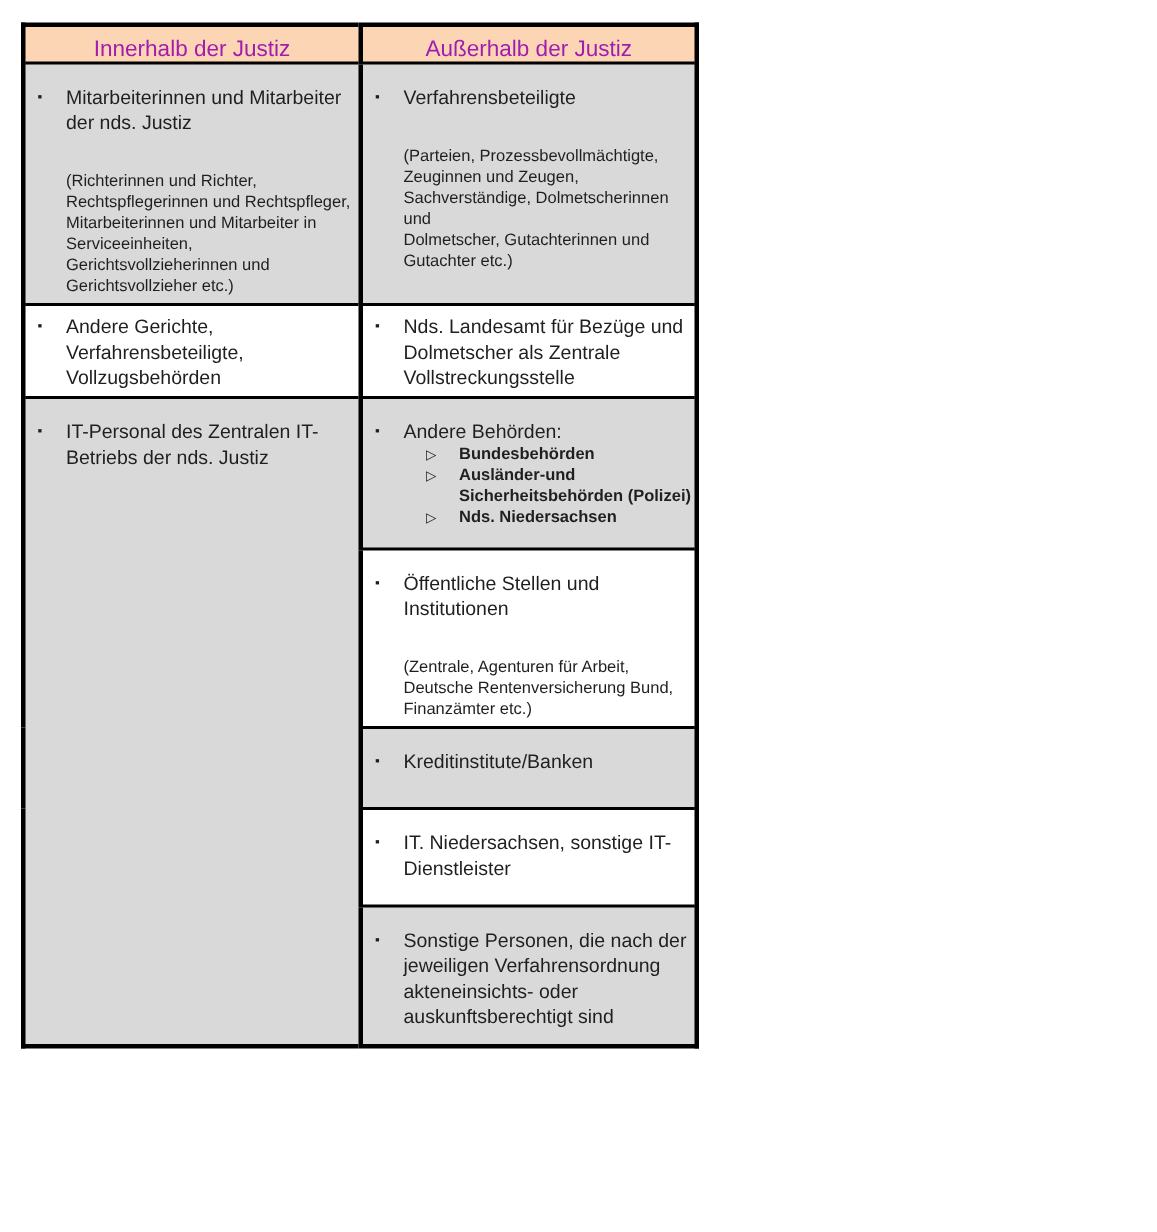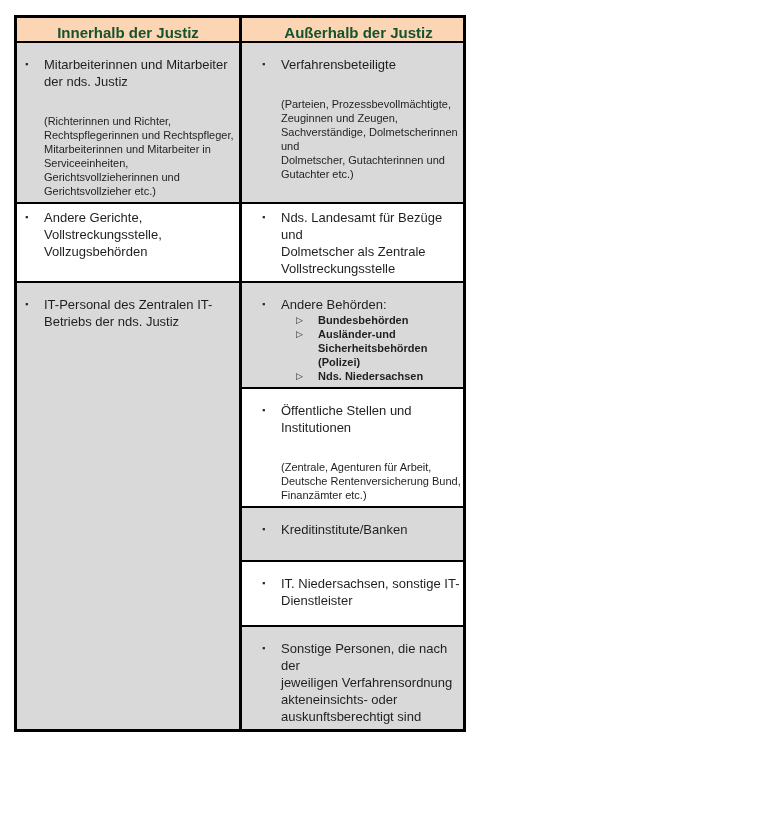--- a/index.html
+++ b/index.html
@@ -28,26 +28,26 @@
     border: 3px solid #000000;
   }
   col.c-left  { width: 225px; }
   col.c-right { width: 224px; }
   th, td {
     border: 2px solid #000000;
     vertical-align: top;
     padding: 0;
     box-sizing: border-box;
   }
-  .rcell { border-left: 3px solid #000000; padding-left: 12px; }
+  .rcell { border-left: 3px solid #000000; }
   th.hdr {
     background: #FCD5B4;
     font-size: 15px;
-    font-weight: bold;
-    color: #14532d;
+    font-weight: normal;
+    color: #a21caf;
     text-align: center;
     padding-top: 6px;
     height: 24px;
   }
   td.gray  { background: #D9D9D9; }
   td.white { background: #FFFFFF; }
   .cellpad { padding: 13px 2px 4px 8px; }
   .cellpad.tight { padding-top: 5px; }
   .li {
     display: flex;
@@ -149,21 +149,21 @@
       </td>
     </tr>
 
     <tr class="h-r2">
       <td class="white">
         <div class="cellpad tight">
           <div class="li">
             <span class="marker">▪</span>
             <div class="txt">
               <div class="main">Andere Gerichte,
-Vollstreckungsstelle,
+Verfahrensbeteiligte,
 Vollzugsbehörden</div>
             </div>
           </div>
         </div>
       </td>
       <td class="white rcell">
         <div class="cellpad tight">
           <div class="li">
             <span class="marker">▪</span>
             <div class="txt">

